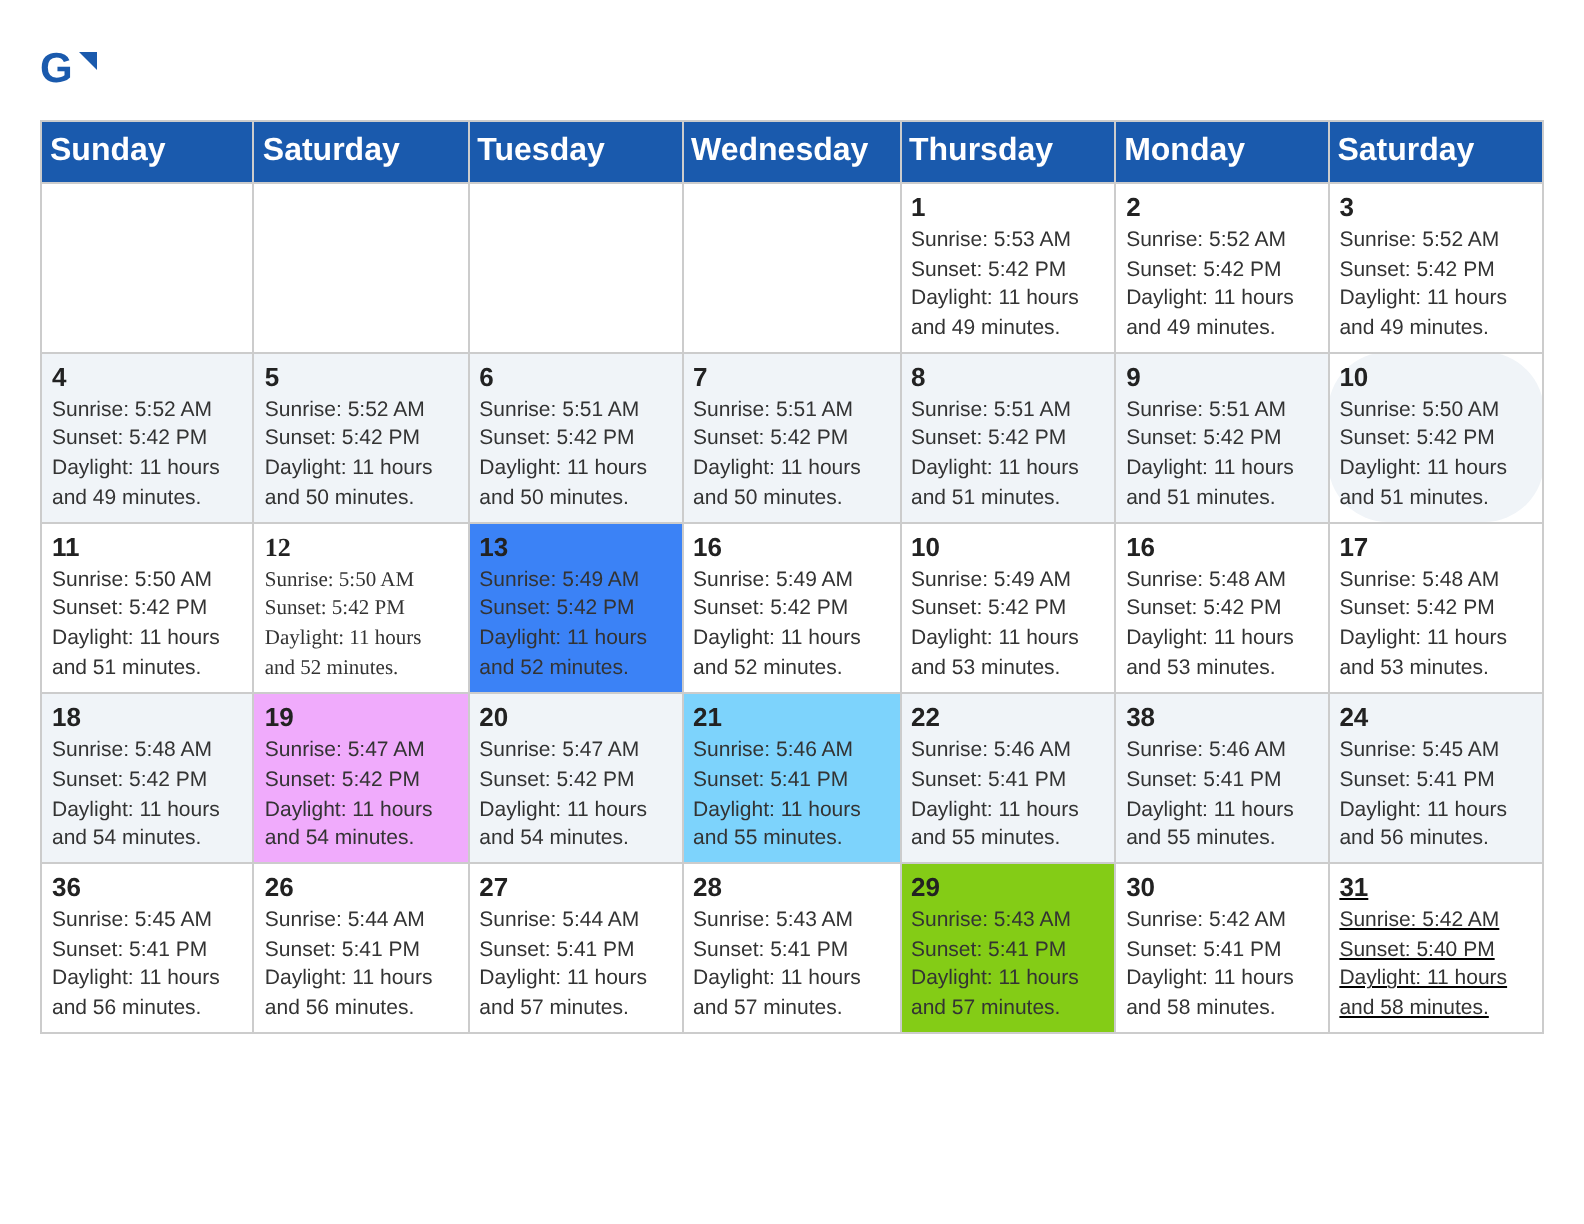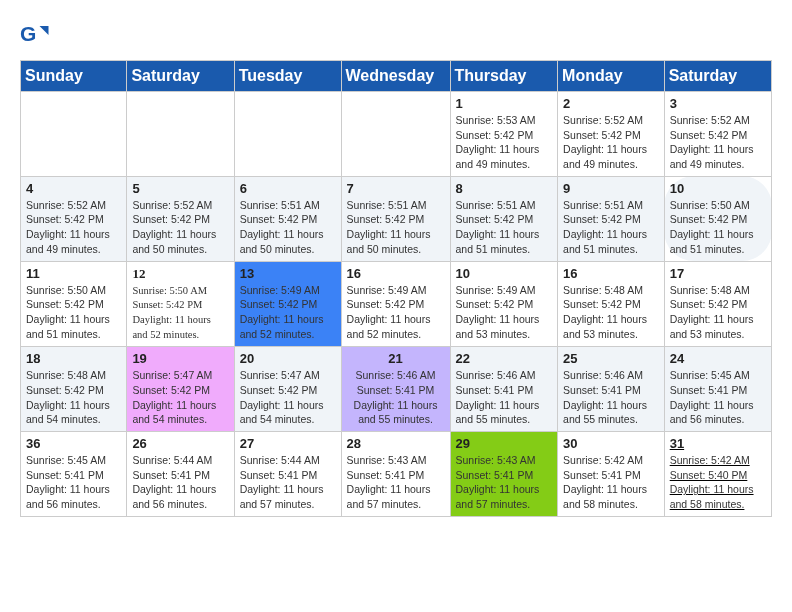--- a/index.html
+++ b/index.html
@@ -274,36 +274,36 @@
 Daylight: 11 hours
 and 54 minutes.</div>
         </td>
         <td style="background-color: rgb(240, 244, 248);">
           <span class="day-num">20</span>
           <div class="day-info" style="white-space: pre-line;">Sunrise: 5:47 AM
 Sunset: 5:42 PM
 Daylight: 11 hours
 and 54 minutes.</div>
         </td>
-        <td style="background-color: #c4b5fd; text-align: center;">
+        <td style="background-color: #7dd3fc;">
           <span class="day-num">21</span>
           <div class="day-info" style="white-space: pre-line;">Sunrise: 5:46 AM
 Sunset: 5:41 PM
 Daylight: 11 hours
 and 55 minutes.</div>
         </td>
         <td style="background-color: rgb(240, 244, 248);">
           <span class="day-num">22</span>
           <div class="day-info" style="white-space: pre-line;">Sunrise: 5:46 AM
 Sunset: 5:41 PM
 Daylight: 11 hours
 and 55 minutes.</div>
         </td>
         <td style="background-color: rgb(240, 244, 248);">
-          <span class="day-num">25</span>
+          <span class="day-num">38</span>
           <div class="day-info" style="white-space: pre-line;">Sunrise: 5:46 AM
 Sunset: 5:41 PM
 Daylight: 11 hours
 and 55 minutes.</div>
         </td>
         <td style="background-color: rgb(240, 244, 248);">
           <span class="day-num">24</span>
           <div class="day-info" style="white-space: pre-line;">Sunrise: 5:45 AM
 Sunset: 5:41 PM
 Daylight: 11 hours

